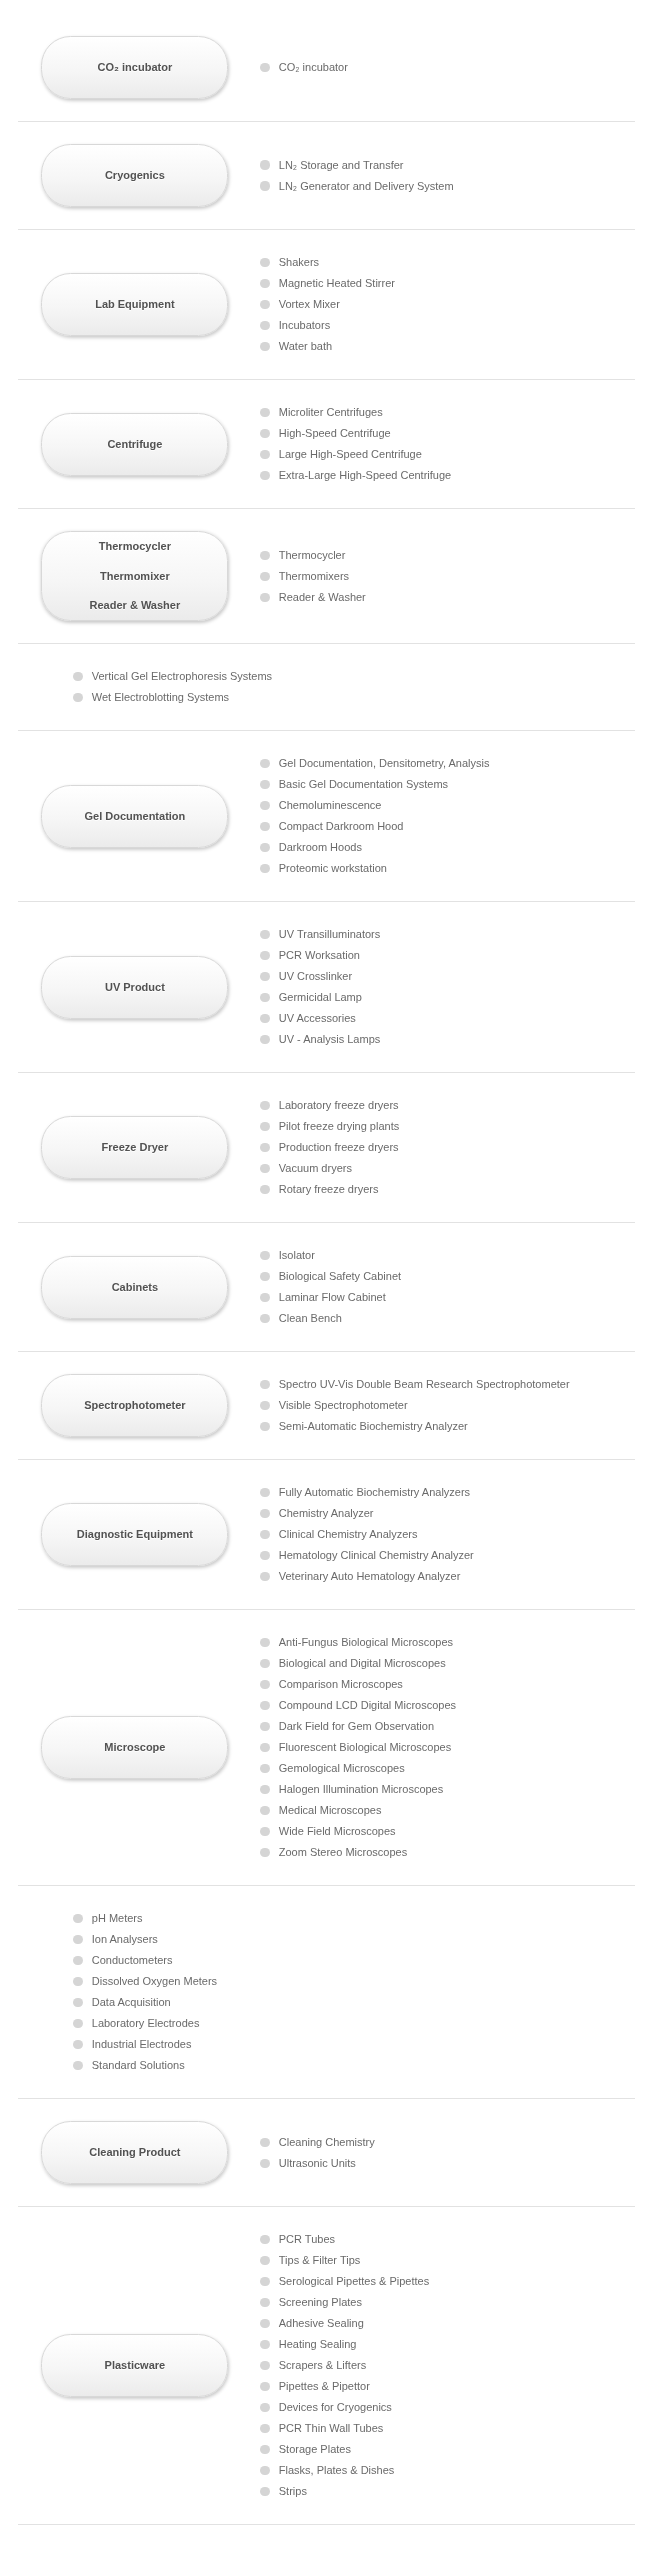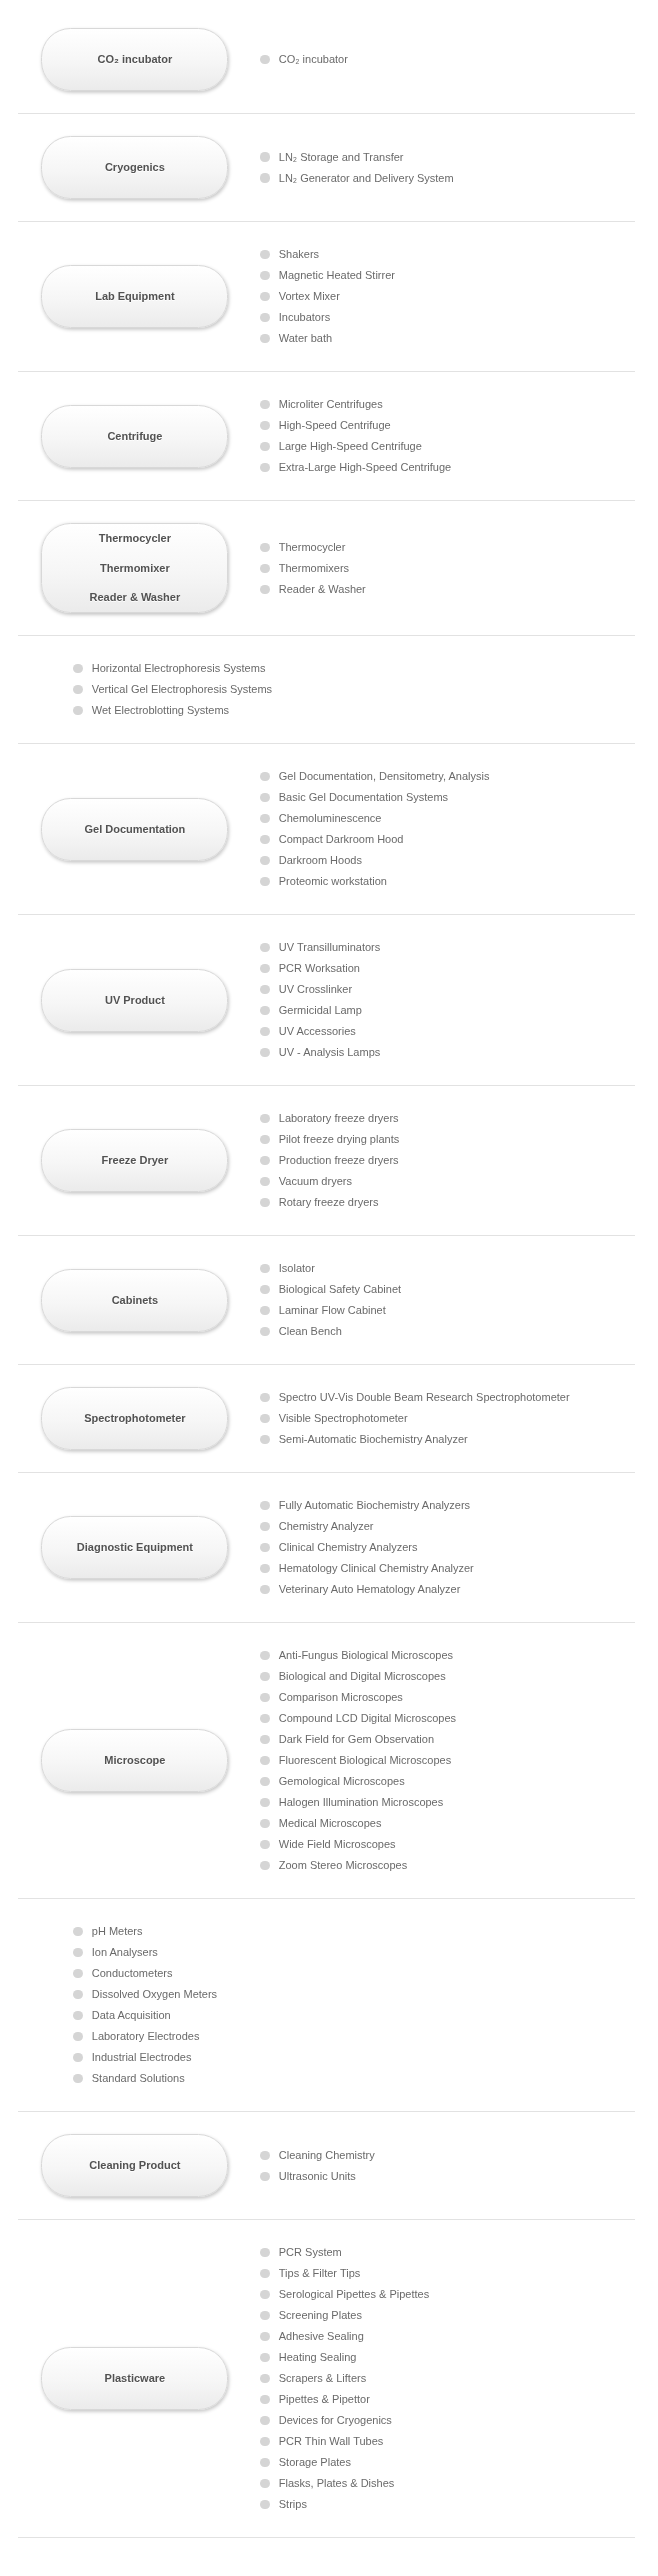--- a/index.html
+++ b/index.html
@@ -3,21 +3,21 @@
 <meta charset="utf-8">
 <style>
   html, body {
     margin: 0;
     padding: 0;
     background: #ffffff;
     width: 658px;
     font-family: "Liberation Sans", sans-serif;
   }
   #sections {
-    padding-top: 6px;
+    padding-top: 14px;
   }
   .row {
     display: flex;
     align-items: center;
     margin: 0 23px 0 18.4px;
     padding: 22px 0 22px 23px;
     border-bottom: 0.9px solid var(--divider, #e2e2e2);
     box-sizing: border-box;
   }
   .btn-col {
@@ -193,24 +193,20 @@
 
   <li class="item">
     <span class="dot"></span>
     <span class="item-label">Reader &amp; Washer</span>
   </li>
 </ul>
   </section>
 
   <section class="row">
     <ul class="items">
-  <li class="item">
-    <span class="dot"></span>
-    <span class="item-label">Horizontal Electrophoresis Systems</span>
-  </li>
 
   <li class="item">
     <span class="dot"></span>
     <span class="item-label">Vertical Gel Electrophoresis Systems</span>
   </li>
 
   <li class="item">
     <span class="dot"></span>
     <span class="item-label">Wet Electroblotting Systems</span>
   </li>
@@ -547,21 +543,21 @@
 
   <section class="row">
     <div class="btn-col">
       <a class="cat-btn">
           <span>Plasticware</span>
         </a>
     </div>
     <ul class="items">
   <li class="item">
     <span class="dot"></span>
-    <span class="item-label">PCR System</span>
+    <span class="item-label">PCR Tubes</span>
   </li>
 
   <li class="item">
     <span class="dot"></span>
     <span class="item-label">Tips &amp; Filter Tips</span>
   </li>
 
   <li class="item">
     <span class="dot"></span>
     <span class="item-label">Serological Pipettes &amp; Pipettes</span>

